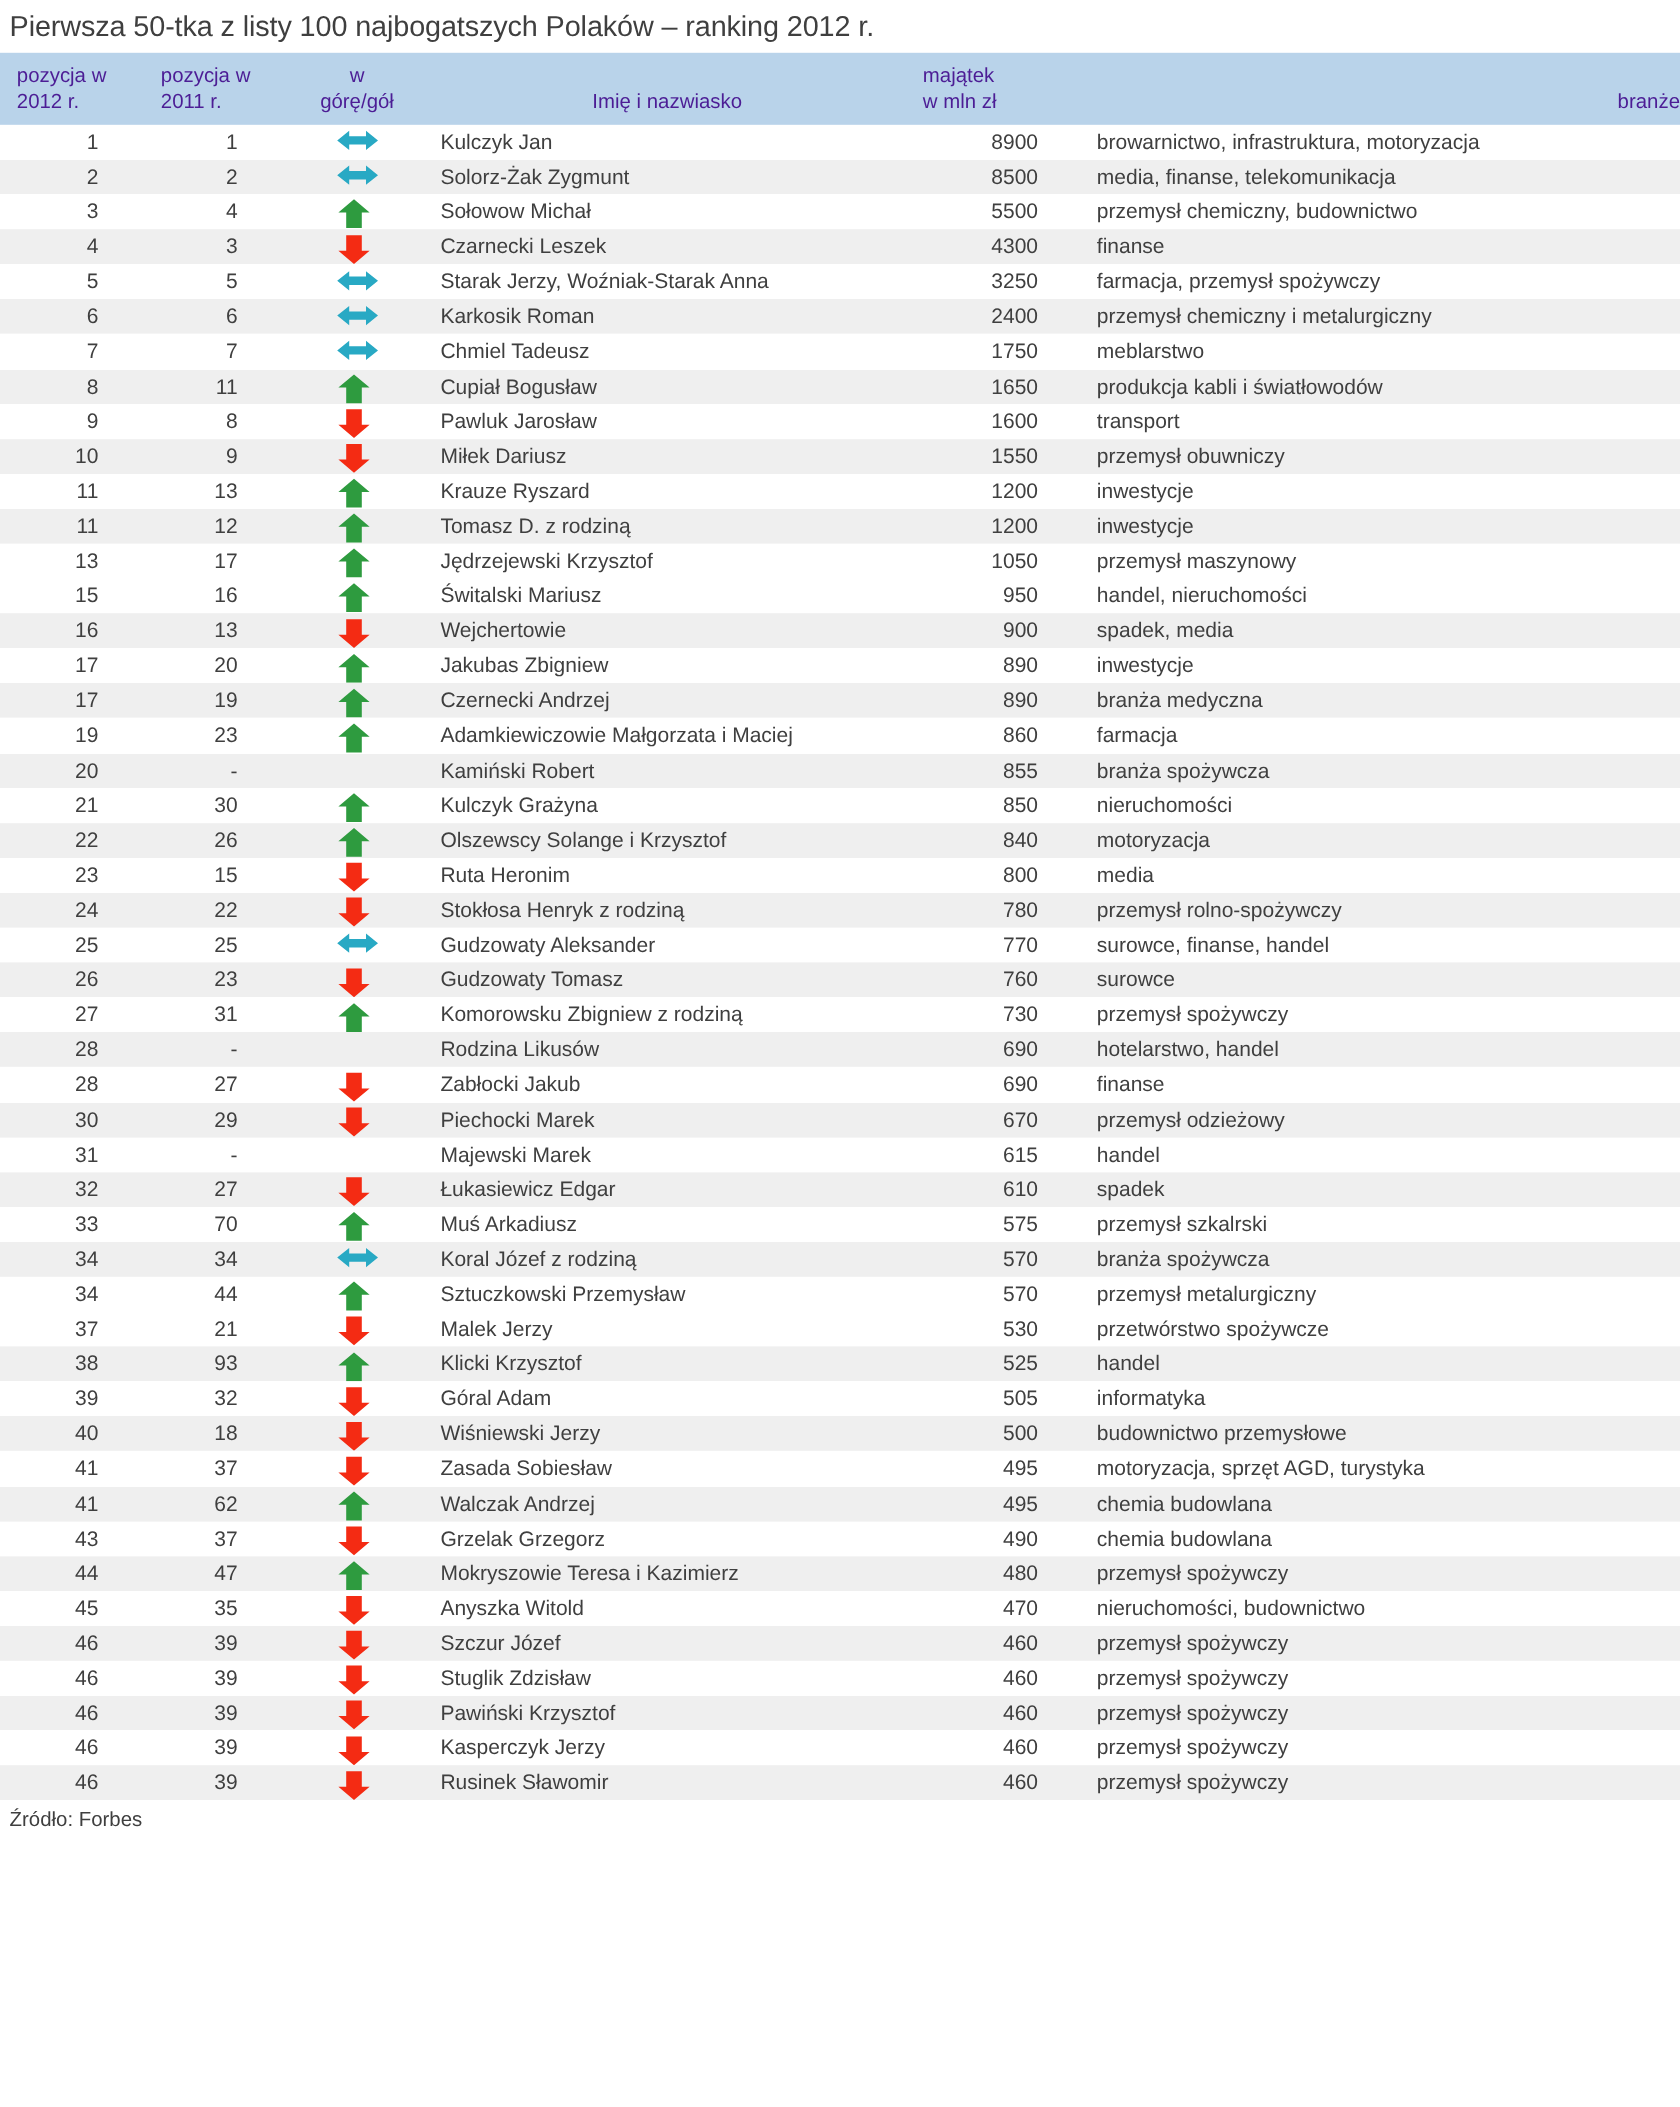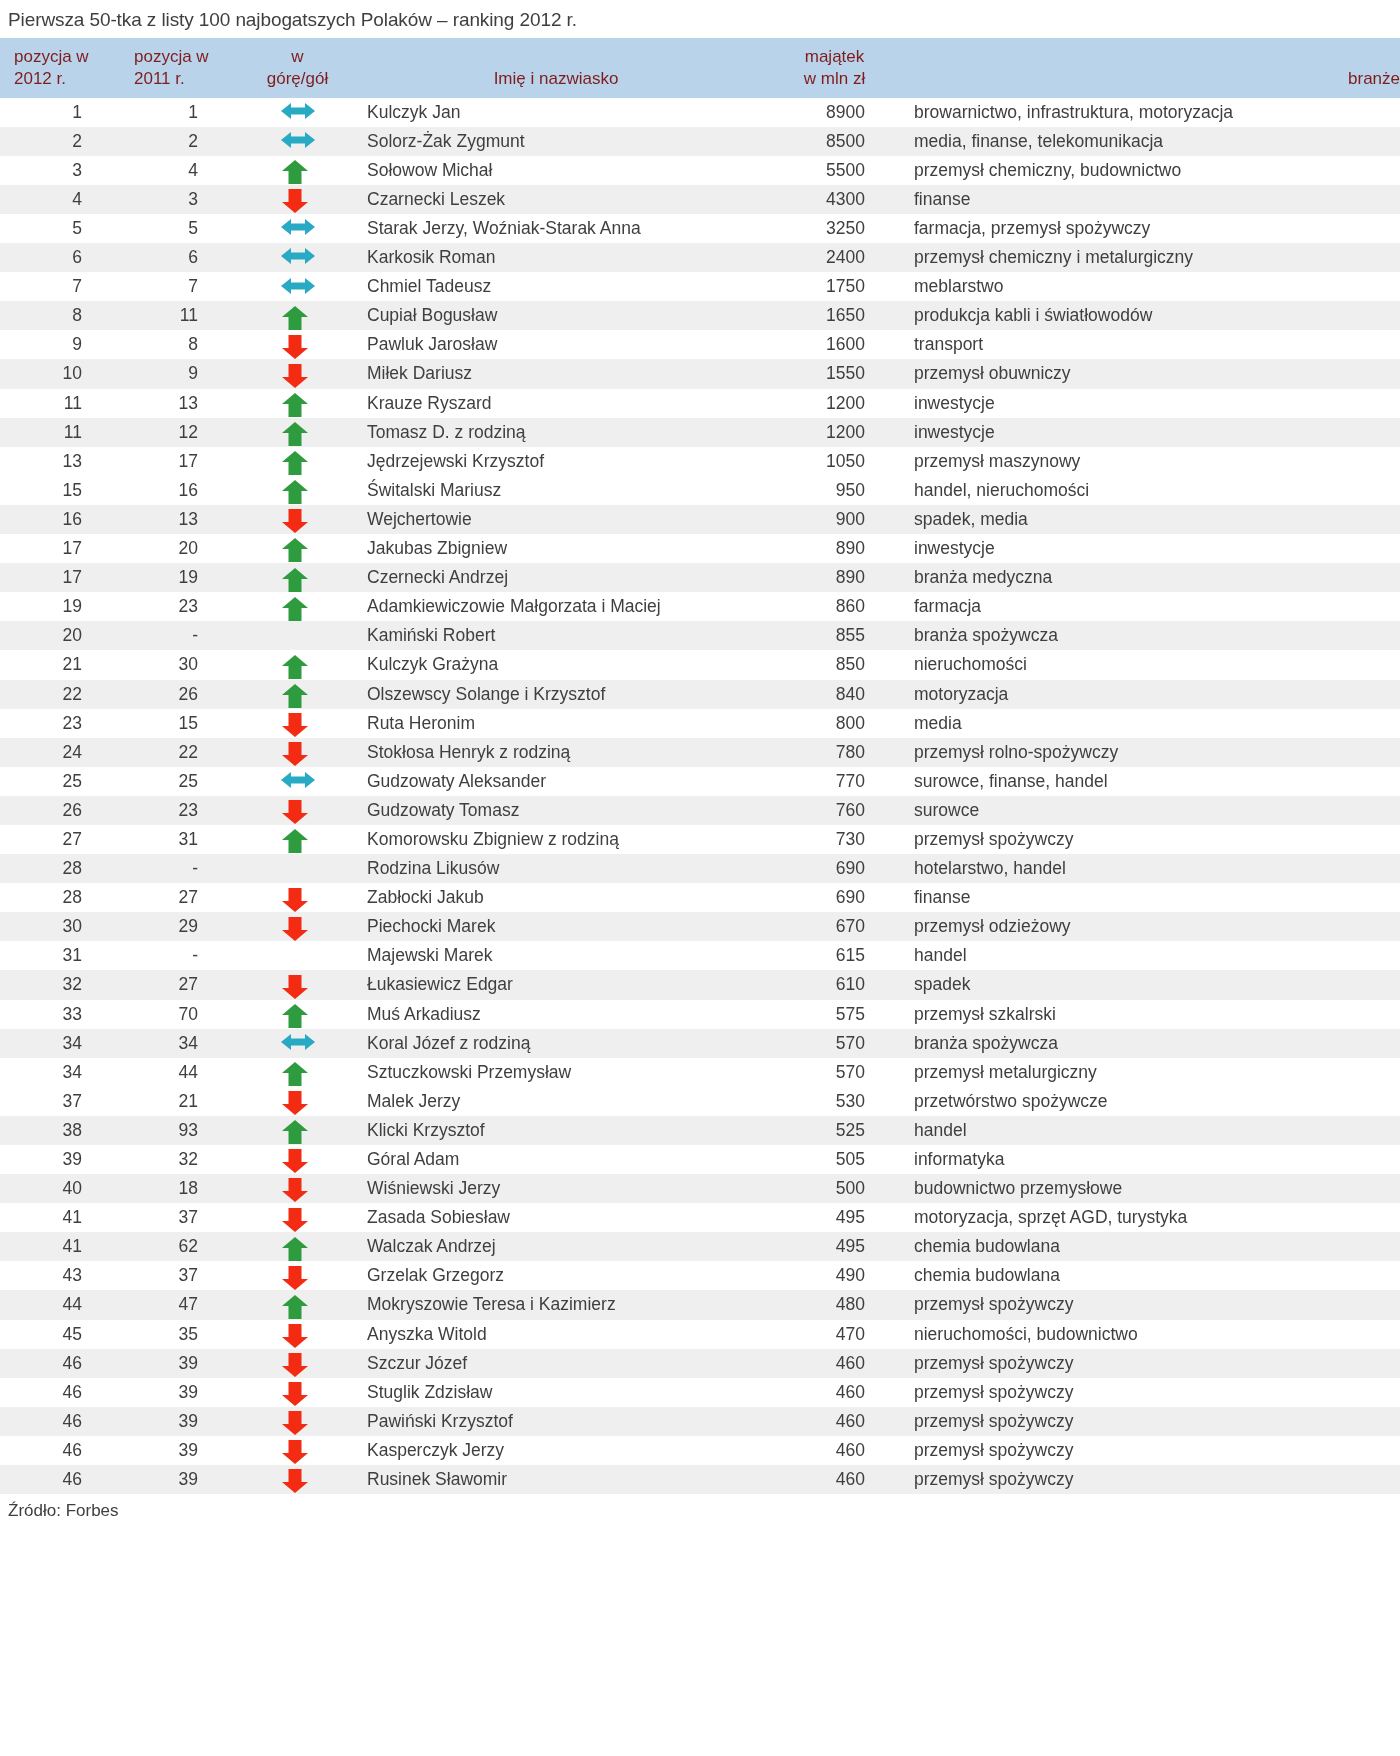--- a/index.html
+++ b/index.html
@@ -19,21 +19,21 @@
 
   .page {
     width: 1400px;
     height: 1756px;
     position: relative;
     box-sizing: border-box;
   }
 
   
   .chart-title {
-    font-size: 19px;
+    font-size: 24px;
     color: #3f3f3f;
     padding: 8px 0 6px 8px;
     line-height: 1.25;
     white-space: nowrap;
     letter-spacing: -0.1px;
   }
 
   
   table.rank-table {
     border-collapse: collapse;
@@ -47,32 +47,32 @@
   col.c-arrow   { width: 115px; }
   col.c-name    { width: 390px; }
   col.c-value   { width: 155px; }
   col.c-branch  { width: 500px; }
 
   thead tr.header-row {
     background: #b9d3ea;
   }
   thead th {
     font-weight: normal;
-    color: #7f1d1d;
+    color: #4c1d95;
     font-size: 17px;
     line-height: 1.32;
     vertical-align: bottom;
     padding: 8px 0 7px 0;
     height: 52px;
     box-sizing: border-box;
   }
   th.h-pos2012, th.h-pos2011 { text-align: left; padding-left: 14px; }
   th.h-arrow { text-align: center; }
   th.h-name  { text-align: center; padding-left: 12px; }
-  th.h-value { text-align: center; padding-left: 24px; }
+  th.h-value { text-align: left; padding-left: 24px; }
   th.h-branch{ text-align: right; padding-left: 14px; }
 
   tbody tr.data-row { height: 29.1px; }
   tbody tr.odd-row  { background: #ffffff; }
   tbody tr.even-row { background: #efefef; }
 
   tbody td {
     padding: 0;
     line-height: 29.1px;
     height: 29.1px;

